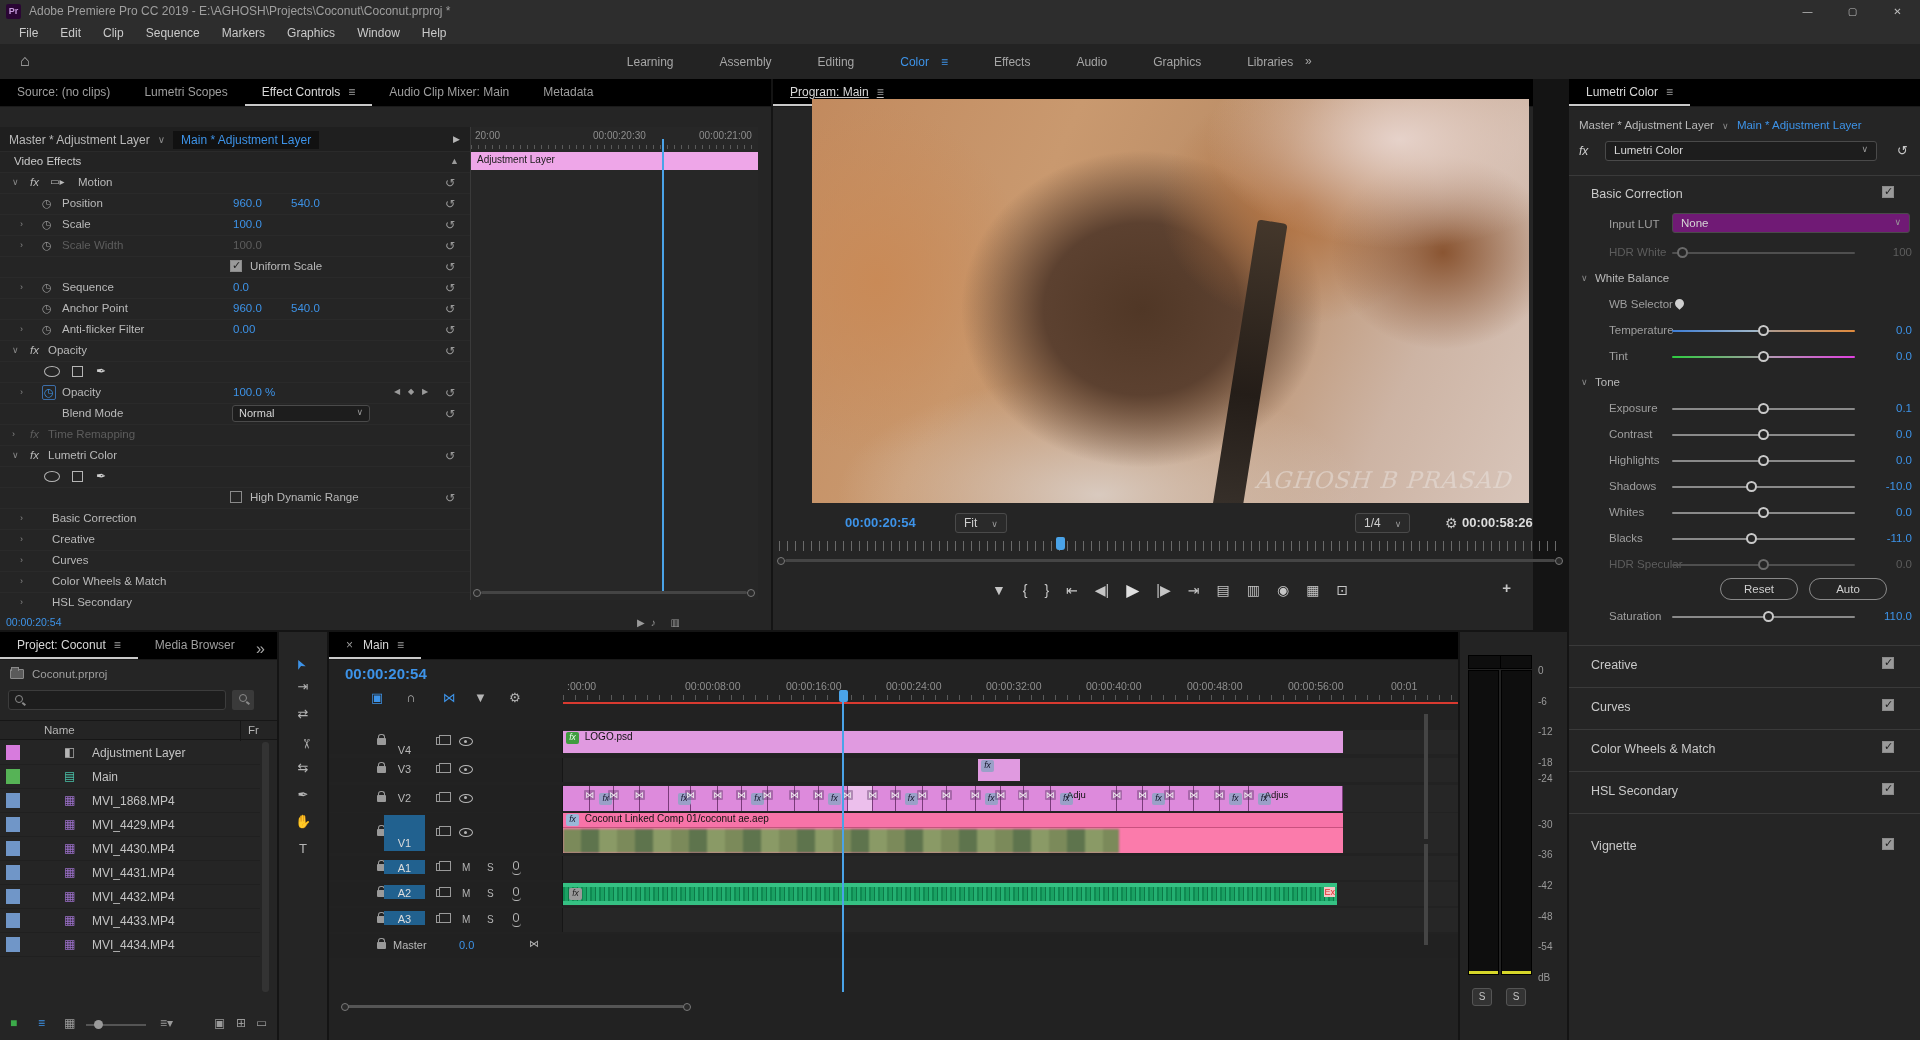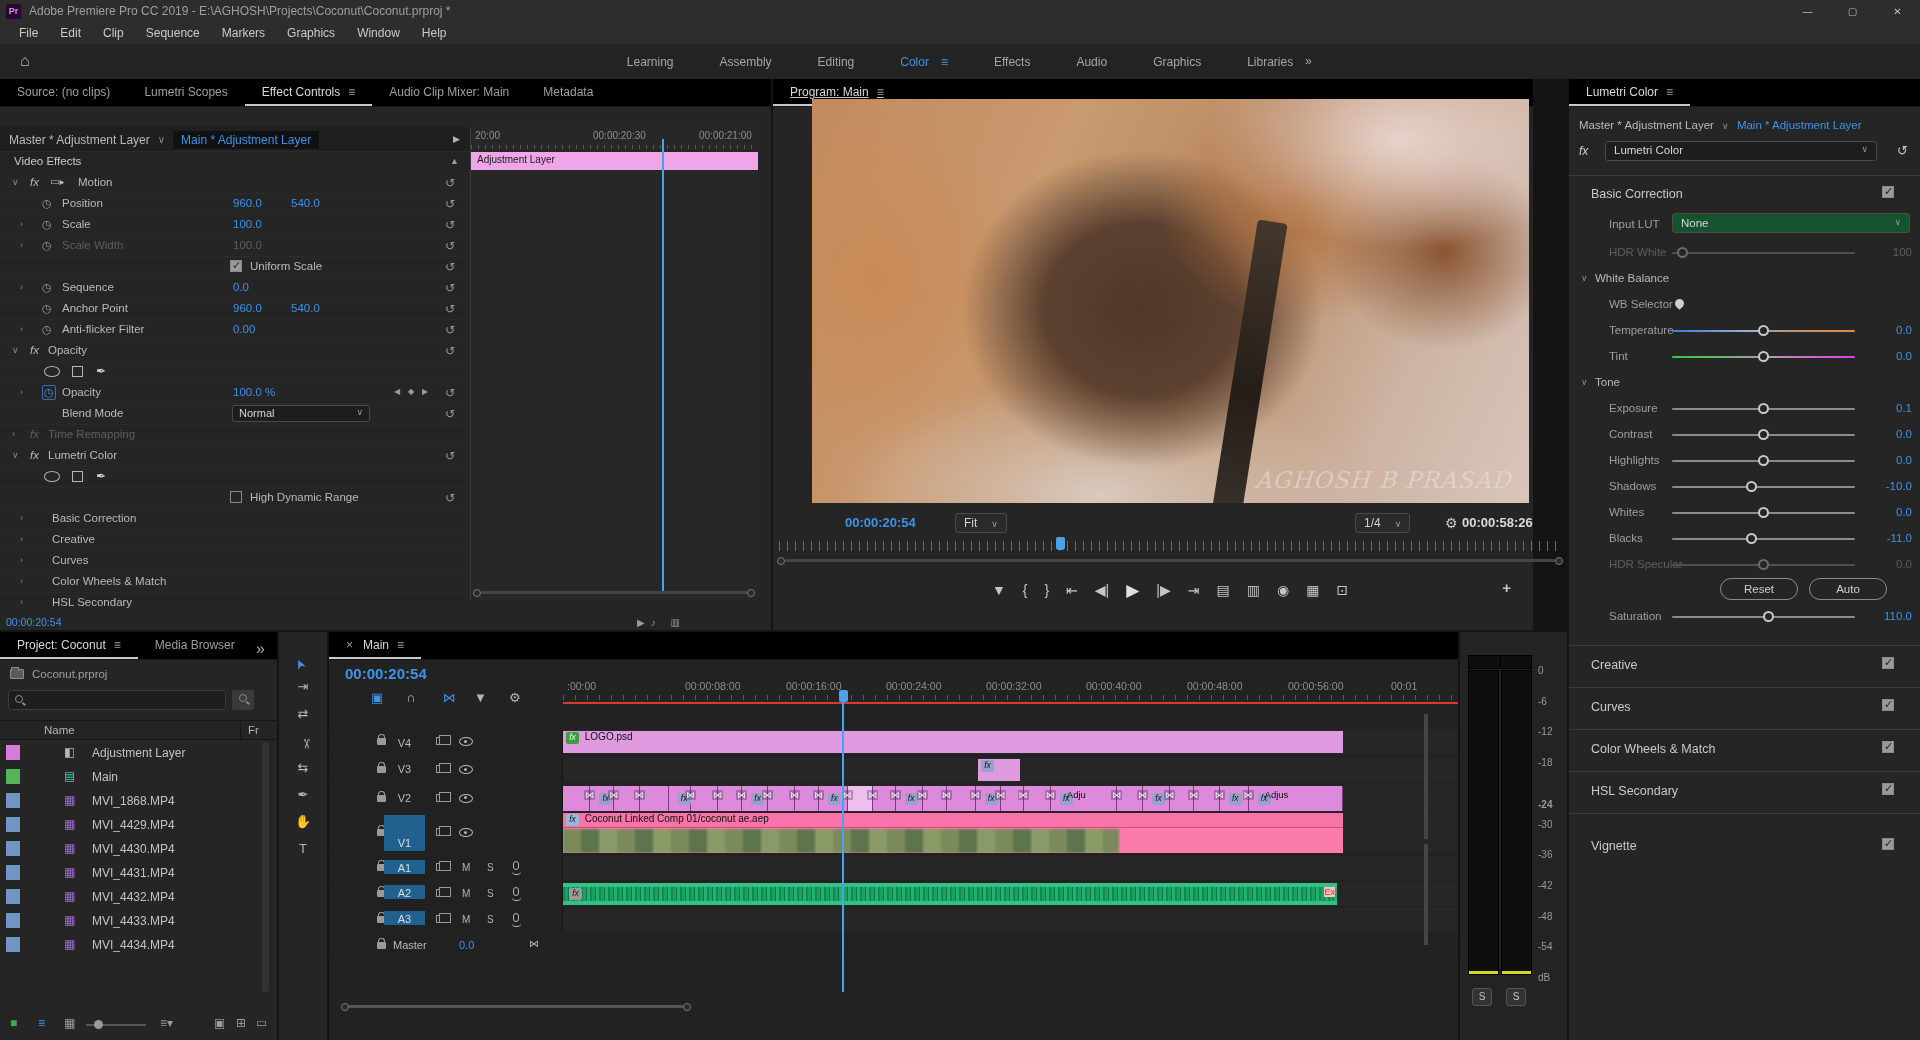--- a/index.html
+++ b/index.html
@@ -481,21 +481,21 @@
       </div>
       <span class="lum-reset">↺</span>
     </div>
     <div class="lum-div" style="top:96px;"></div>
     <div class="lum-sec" style="top:97px;height:38px;">
       <span class="lbl" style="top:11px;">Basic Correction</span>
       <span class="cbox on" style="position:absolute;right:26px;top:10px;"></span>
     </div>
     <div class="lum-row" style="top:133px;">
       <span class="lbl">Input LUT</span>
-      <div class="abs" style="left:103px;top:1px;width:238px;height:20px;background:#14532d;border:1px solid #4a4a4a;border-radius:3px;color:#d5d5d5;padding:3px 8px;font-size:11.5px;">
+      <div class="abs" style="left:103px;top:1px;width:238px;height:20px;background:#701a75;border:1px solid #4a4a4a;border-radius:3px;color:#d5d5d5;padding:3px 8px;font-size:11.5px;">
         <span>None</span>
         <span class="abs" style="right:8px;color:#9a9a9a;font-size:9px;">∨</span>
       </div>
     </div>
     <div id="lum-rows">
         <div class="lum-row" style="top: 161px;">
           <span class="lbl dis">HDR White</span>
           <div class="track dis">
             <div class="lum-knob dis" style="left: 5px;"></div>
           </div>
@@ -736,21 +736,21 @@
         <span class="abs" style="left: 725px; top: 2px;">00:00:56:00</span>
         <span class="abs" style="left: 828px; top: 2px;">00:01</span>
       </div>
     <div class="tl-redline"></div>
     <div class="tl-phead"></div>
     <div class="tl-ph"></div>
     <div id="tl-tracks">
         <div class="track" style="top: 98px; height: 24px;">
           <div class="hdr">
             <span class="lockico" style="top: 8px;"></span>
-            <span class="tname" style="top: 5px;">V4</span>
+            <span class="tname" style="top: 12px;">V4</span>
             <span class="synclk" style="top: 7px;"></span>
             <span class="eye" style="top: 7px;"></span>
           </div>
           <div class="clip" style="left: 234px; top: 1px; width: 780px; height: 22px; background: rgb(224, 154, 224);"><span class="fxbadge green">fx</span><span> LOGO.psd</span></div>
         </div>
         <div class="track" style="top: 126px; height: 24px;">
           <div class="hdr">
             <span class="lockico" style="top: 8px;"></span>
             <span class="tname" style="top: 3px;">V3</span>
             <span class="synclk" style="top: 7px;"></span>
@@ -926,21 +926,21 @@
         <div class="lvl"></div>
       </div>
     <div class="mbar" style="left:41px;">
         <div class="lvl"></div>
       </div>
     <div id="meter-scale">
         <span class="meter-lbl" style="left: 78px; top: 33px;">0</span>
         <span class="meter-lbl" style="left: 78px; top: 63.7px;">-6</span>
         <span class="meter-lbl" style="left: 78px; top: 94.4px;">-12</span>
         <span class="meter-lbl" style="left: 78px; top: 125.1px;">-18</span>
-        <span class="meter-lbl" style="left: 78px; top: 167px; font-weight: bold;">-24</span>
+        <span class="meter-lbl" style="left: 78px; top: 141px;">-24</span>
         <span class="meter-lbl" style="left: 78px; top: 186.5px;">-30</span>
         <span class="meter-lbl" style="left: 78px; top: 217.2px;">-36</span>
         <span class="meter-lbl" style="left: 78px; top: 247.9px;">-42</span>
         <span class="meter-lbl" style="left: 78px; top: 278.6px;">-48</span>
         <span class="meter-lbl" style="left: 78px; top: 309.3px;">-54</span>
         <span class="meter-lbl" style="left: 78px; top: 340px;">dB</span>
       </div>
     <div class="sbtn" style="left:12px;">S</div>
     <div class="sbtn" style="left:46px;">S</div>
   </div>

